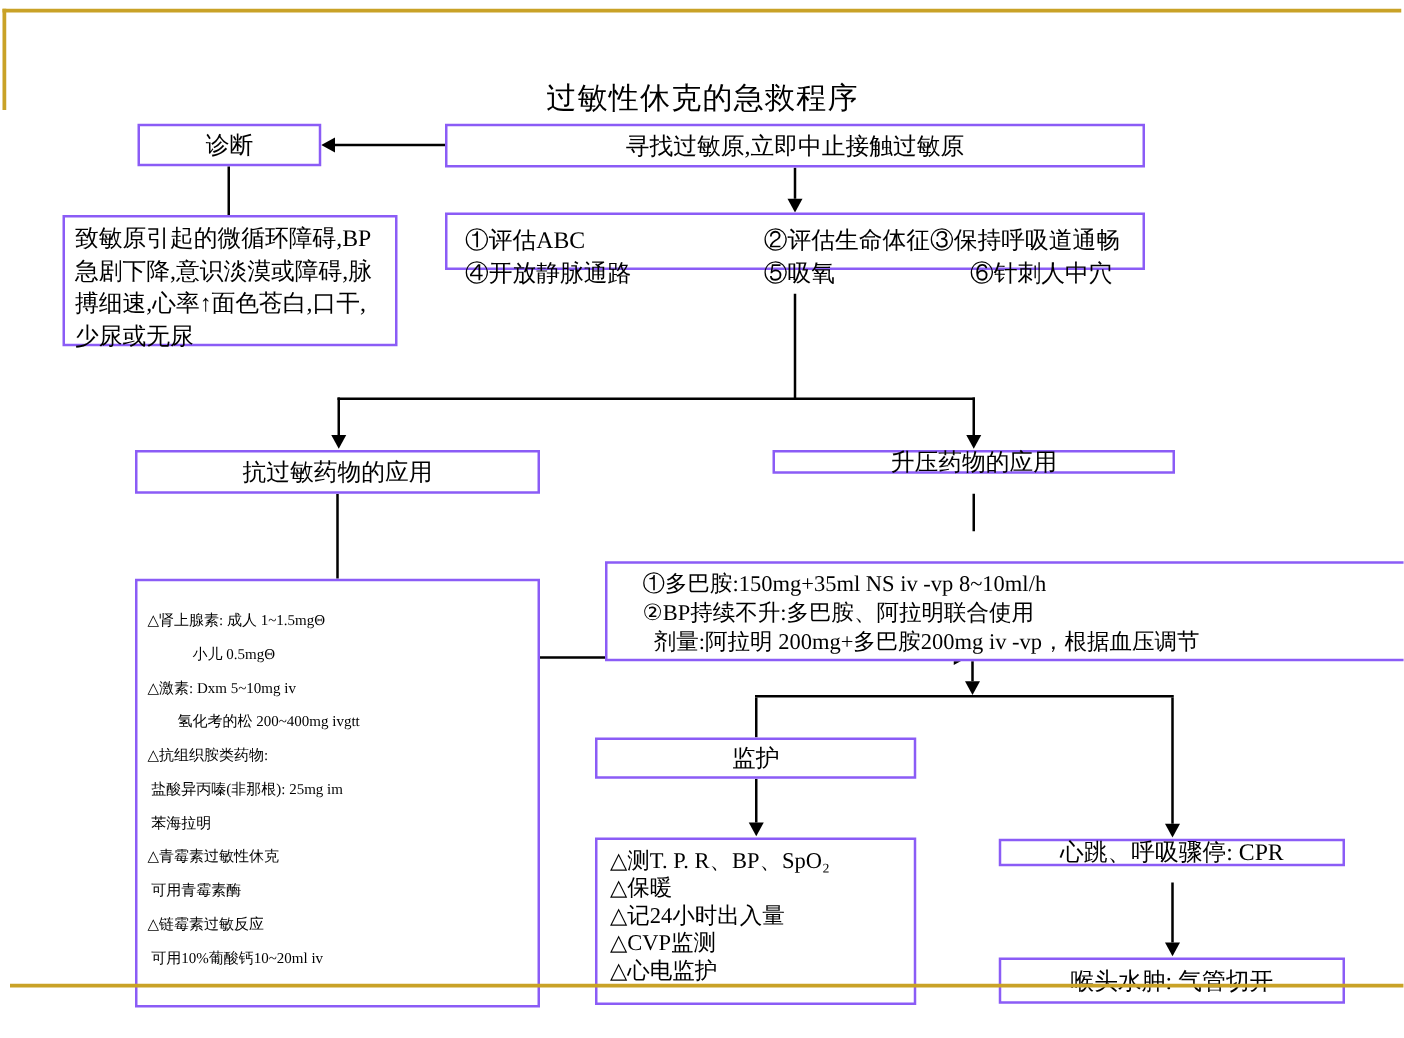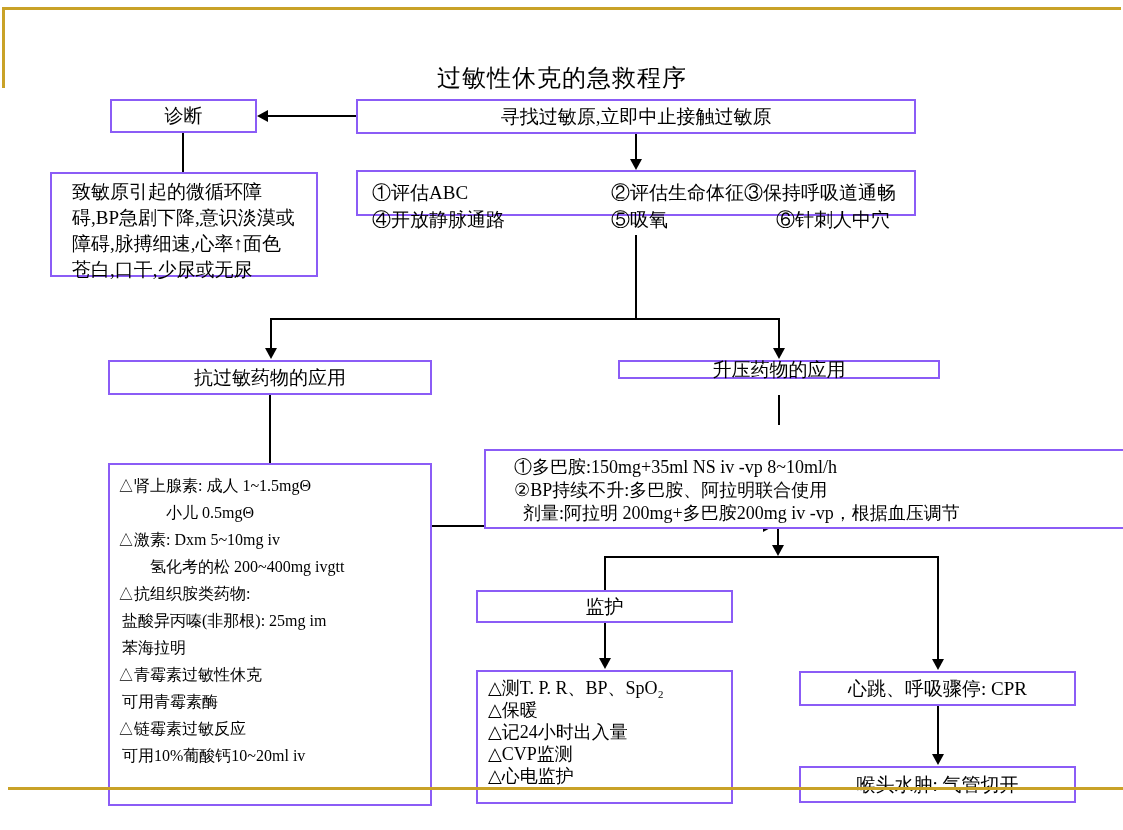--- a/index.html
+++ b/index.html
@@ -10,27 +10,27 @@
   .gold{position:absolute;background:#C9A227;}
   .gold.bottom{z-index:6;}
   .hl,.vl{position:absolute;background:#000;z-index:1;}
   .ad{position:absolute;width:0;height:0;border-left:6px solid transparent;border-right:6px solid transparent;border-top:11px solid #000;z-index:1;}
   .al{position:absolute;width:0;height:0;border-top:6px solid transparent;border-bottom:6px solid transparent;border-right:11px solid #000;z-index:1;}
   .ar{position:absolute;width:0;height:0;border-top:6px solid transparent;border-bottom:6px solid transparent;border-left:11px solid #000;z-index:1;}
   .box{position:absolute;border:2px solid #8b5cf6;background:#fff;box-sizing:border-box;z-index:2;}
   .center{display:flex;align-items:center;justify-content:center;font-size:19px;}
   .title{position:absolute;left:397px;top:62px;width:330px;text-align:center;font-size:24px;letter-spacing:1px;z-index:2;}
   .line{white-space:pre;}
-  .desc{padding:5px 20px;font-size:19px;line-height:26px;}
+  .desc{padding:5px 8px;font-size:19px;line-height:26px;}
   .assess{padding:7px 0 0 14px;font-size:19px;line-height:27px;}
   .assess .c1{display:inline-block;width:239px;}
   .assess .c2a{display:inline-block;width:133px;}
   .assess .c2b{display:inline-block;width:165px;}
   .dopa{padding:5px 8px;font-size:18px;line-height:23px;}
-  .detail{padding:7px 8px;font-size:16px;line-height:27px;font-family:Liberation Serif, serif;}
+  .detail{padding:18px 8px;font-size:12px;line-height:27px;}
   .monlist{padding:5px 10px;font-size:18px;line-height:22px;}
 </style>
 </head>
 <body>
 
 <div id="canvas">
 
   <div class="gold" style="left:2px;top:7px;width:1119px;height:3px;"></div>
   <div class="gold" style="left:2px;top:7px;width:3px;height:81px;"></div>
   <div class="gold bottom" style="left:8px;top:787px;width:1115px;height:3px;"></div>
@@ -117,21 +117,21 @@
   </div>
 
   <div class="box monlist" style="left:476px;top:670px;width:257px;height:134px;">
     <div class="line">△测T. P. R、BP、SpO₂</div>
     <div class="line">△保暖</div>
     <div class="line">△记24小时出入量</div>
     <div class="line">△CVP监测</div>
     <div class="line">△心电监护</div>
   </div>
 
-  <div class="box center" style="left:799px;top:671px;width:277px;height:35px;">
+  <div class="box center" style="left:799px;top:671px;width:277px;height:22px;">
     <span>心跳、呼吸骤停: CPR</span>
   </div>
 
   <div class="box center" style="left:799px;top:766px;width:277px;height:37px;">
     <span>喉头水肿: 气管切开</span>
   </div>
 
 </div>
 
 </body></html>

